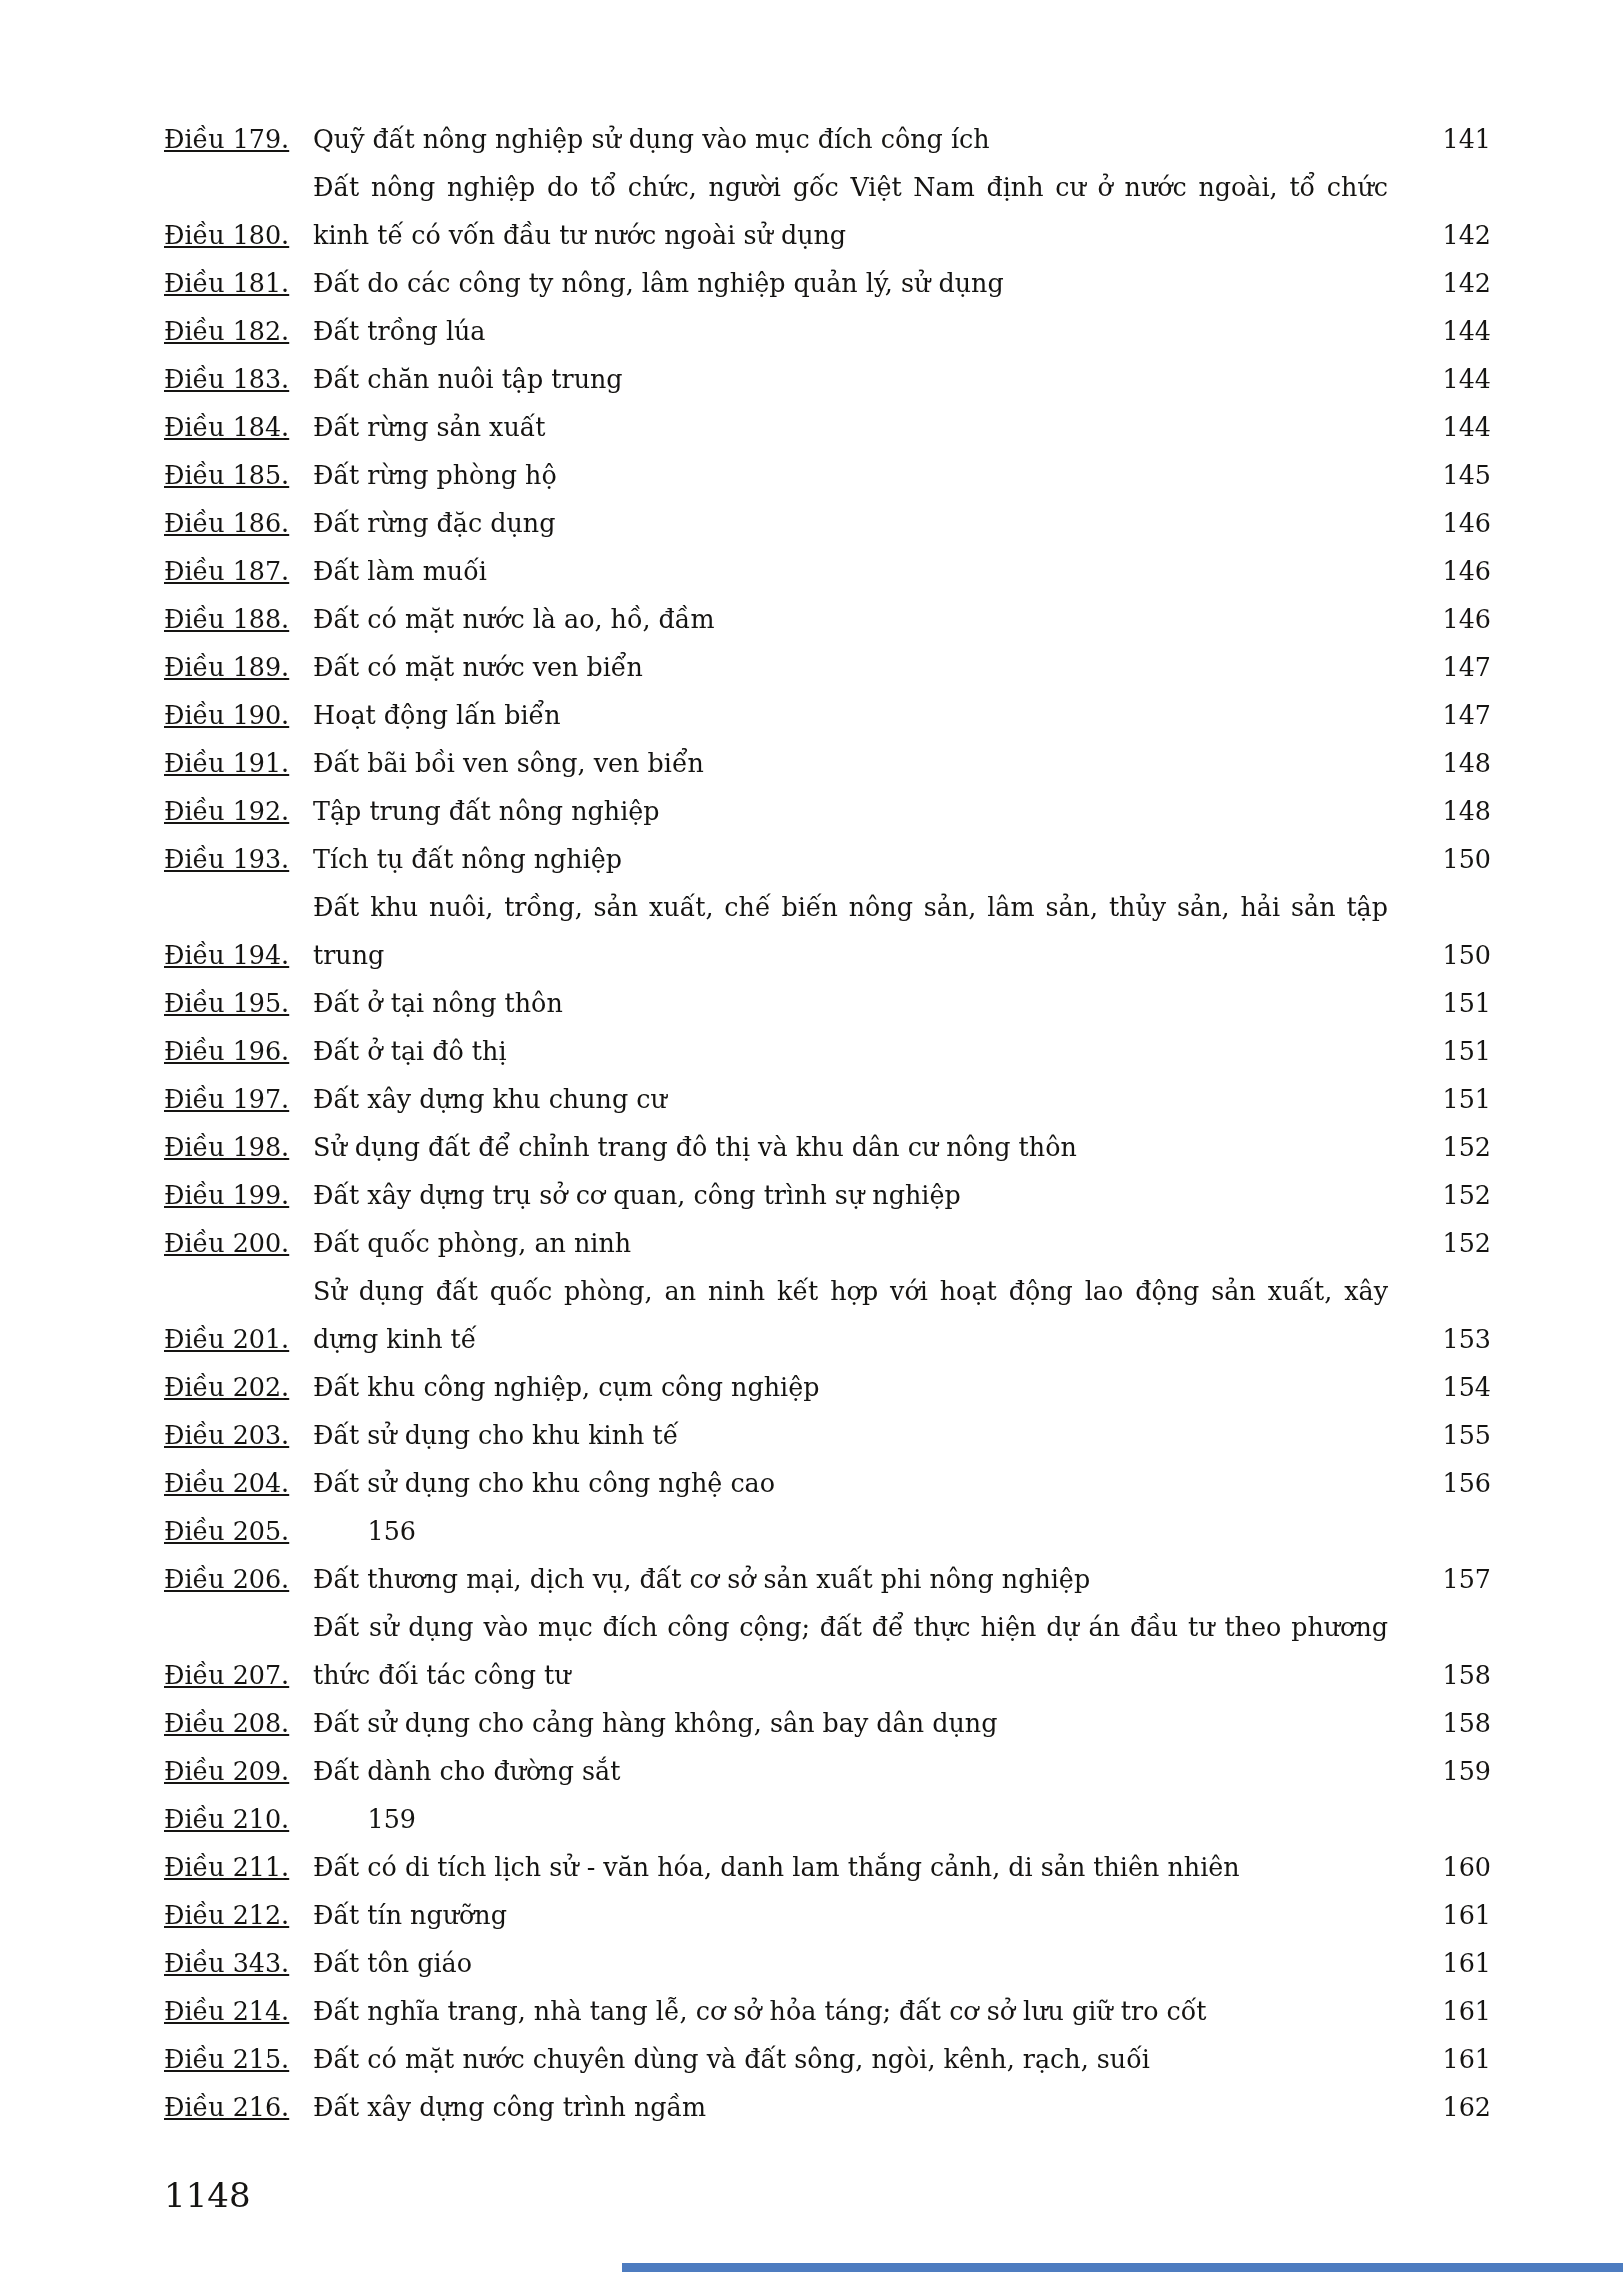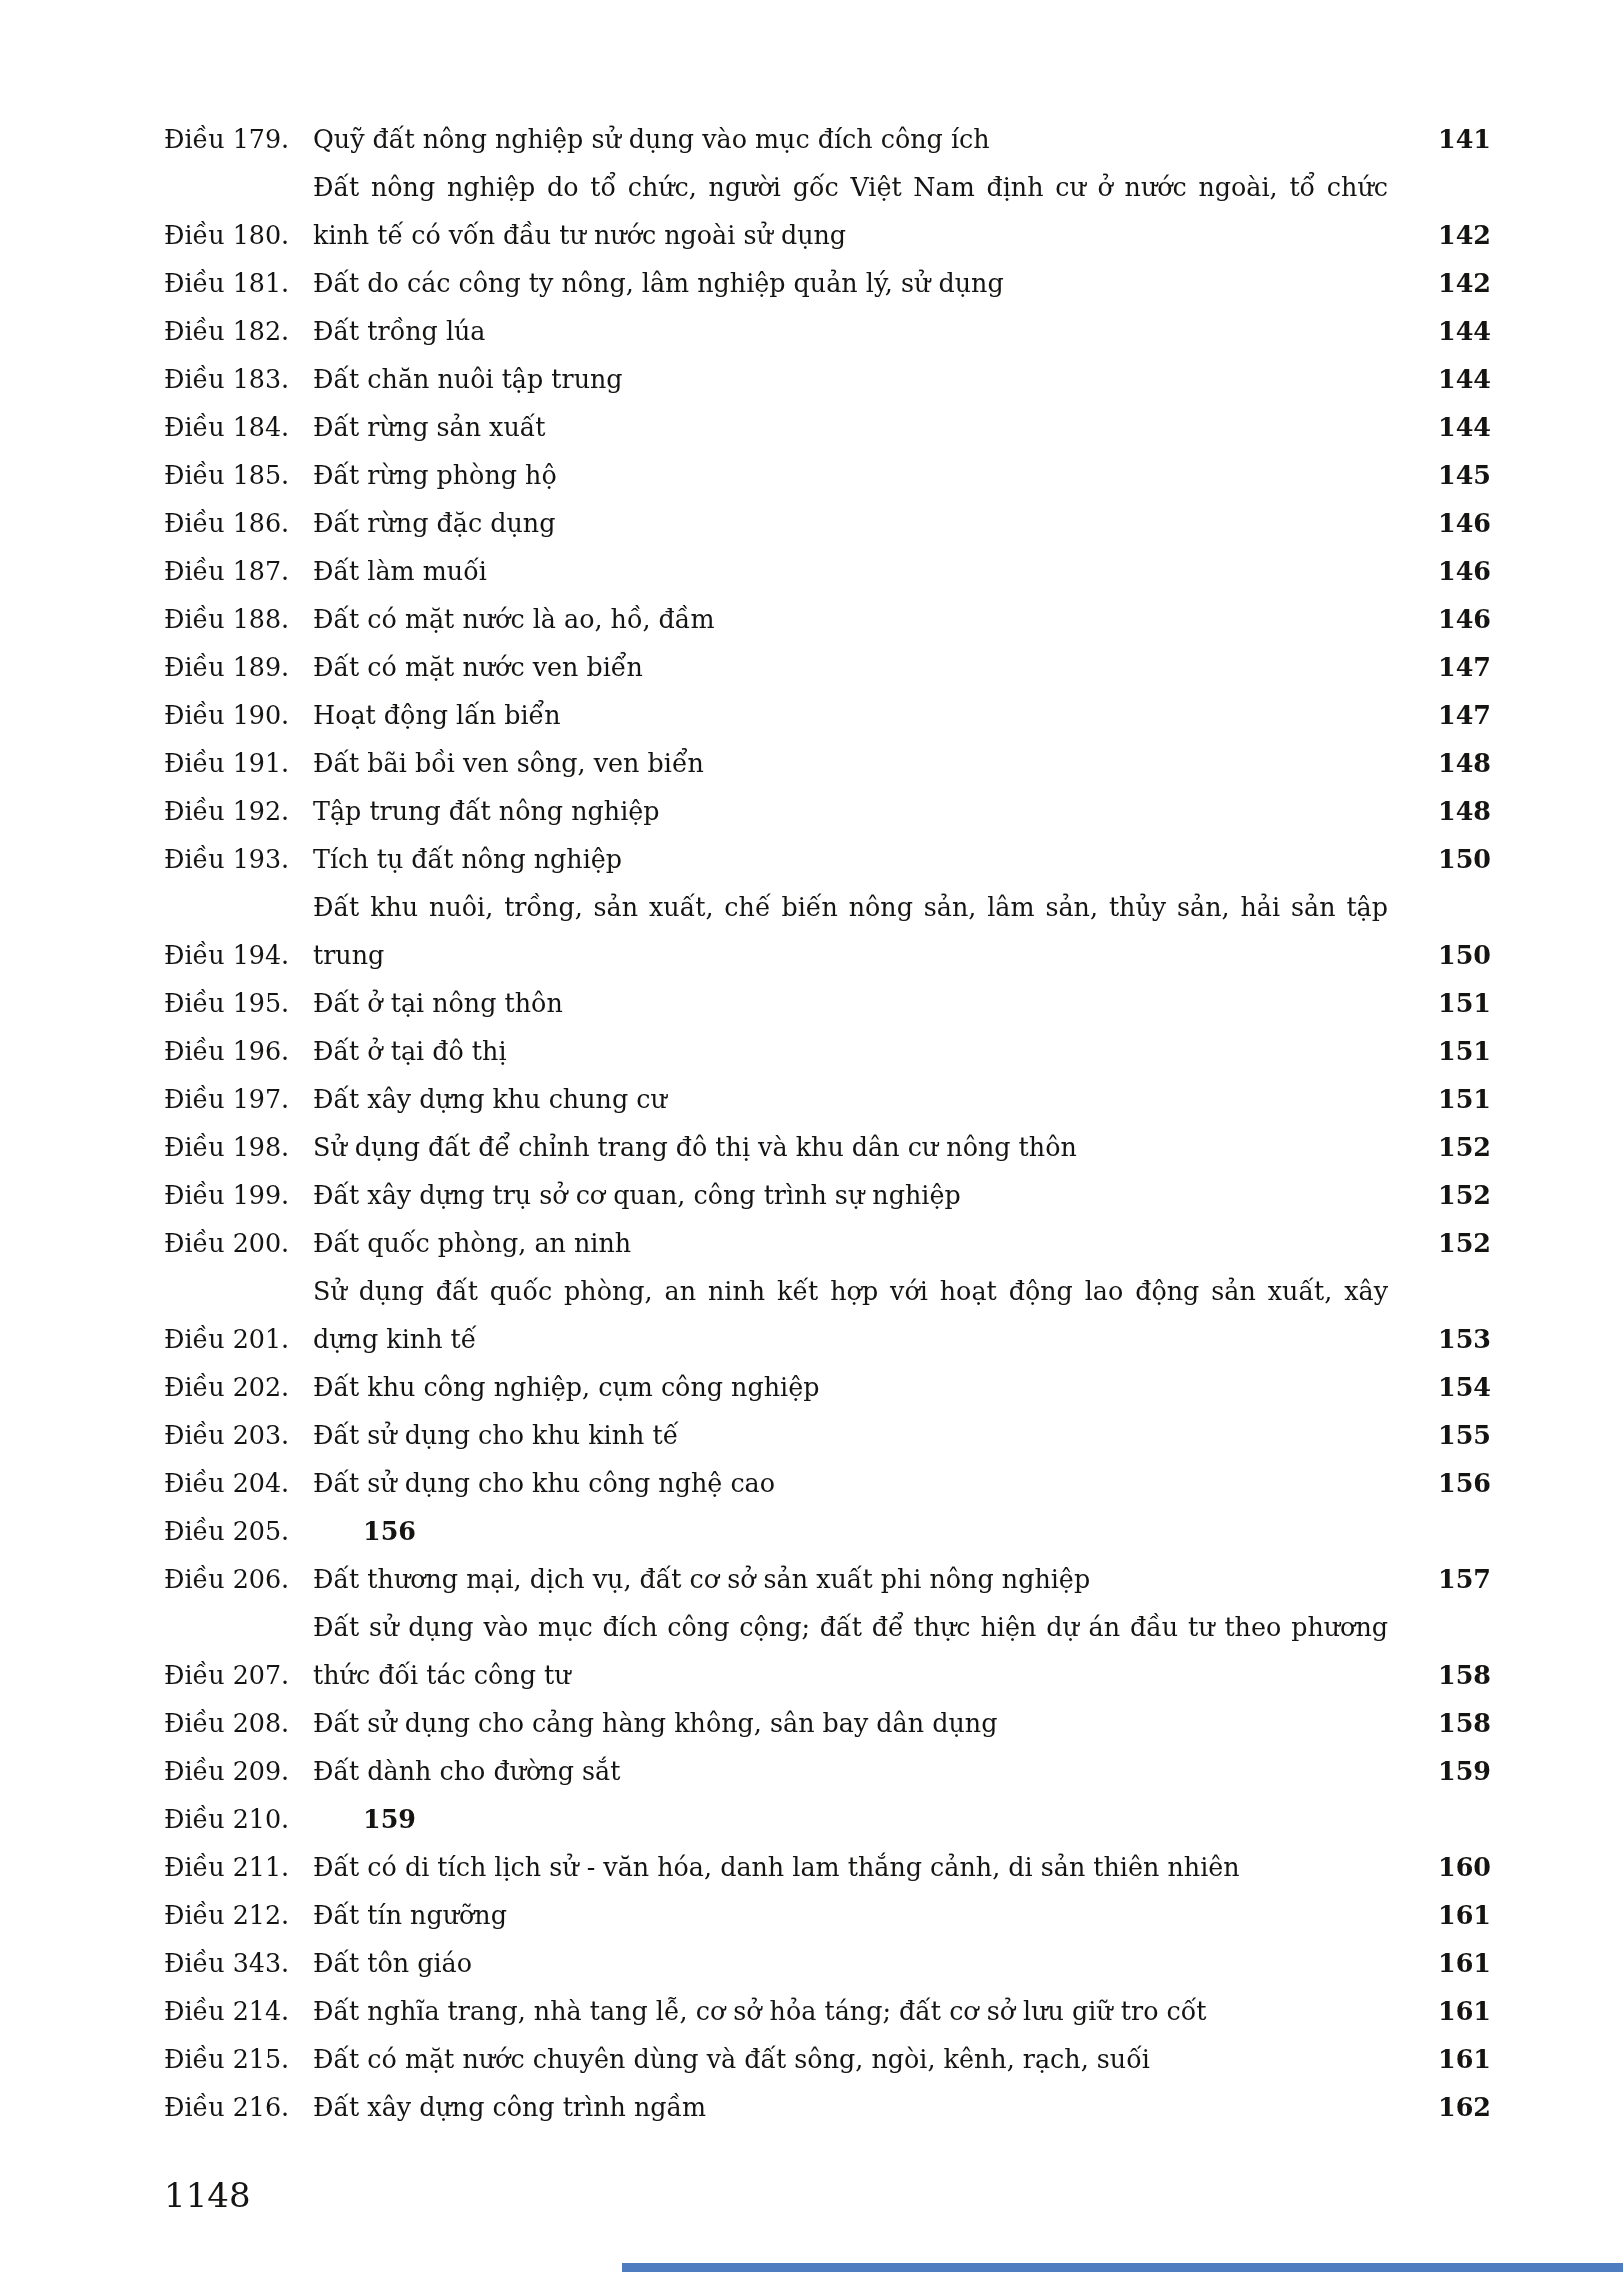--- a/index.html
+++ b/index.html
@@ -27,29 +27,29 @@
   }
   .toc-entry {
     display: flex;
     align-items: flex-end;
     font-size: 25.4px;
     line-height: 48px;
   }
   .toc-label {
     flex: 0 0 149px;
     white-space: nowrap;
+    text-decoration: underline;
   }
   .toc-title {
     flex: 1 1 auto;
     text-align: justify;
   }
   .toc-page {
     flex: 0 0 103px;
     text-align: right;
-    font-weight: bold;
   }
   .page-footer-number {
     position: absolute;
     left: 164px;
     top: 2171px;
     font-size: 34px;
     line-height: 48px;
   }
   .footer-accent-bar {
     position: absolute;

